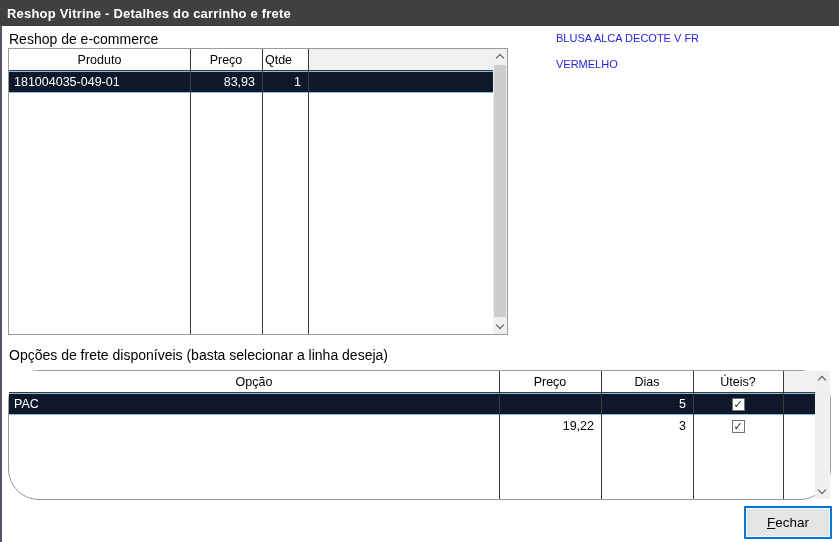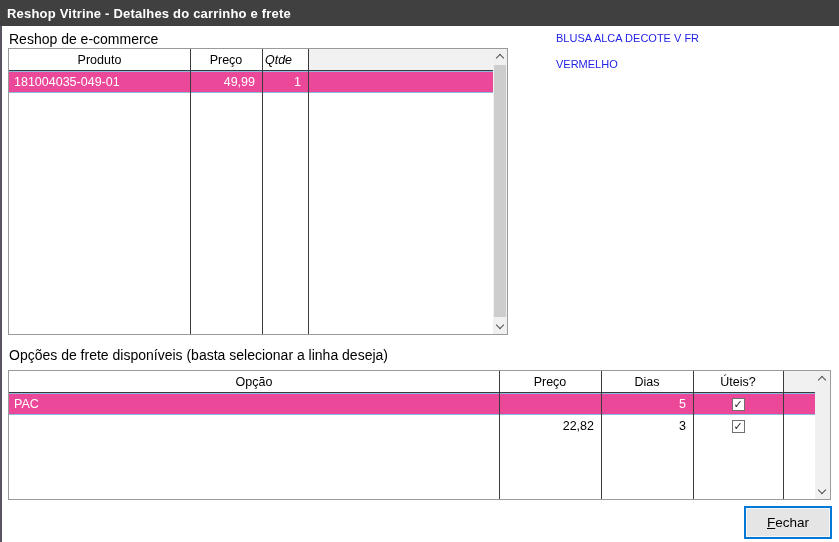--- a/index.html
+++ b/index.html
@@ -42,21 +42,21 @@
   .vline{
     position:absolute;top:0;width:1px;background:#3b3b3b;z-index:3;
   }
   .vline-light{
     position:absolute;top:0;width:1px;background:#dfdfdf;z-index:3;
   }
   .lv-row{
     position:absolute;height:22px;z-index:1;font-size:12.5px;color:#000;
   }
   .lv-row.selected{
-    background:#ec4899;color:#fff;
+    background:#0f172a;color:#fff;
     box-shadow:inset 0 -1px 0 #8bbcdf, inset 0 1px 0 #8bbcdf;
   }
   .cell{
     position:absolute;top:0;height:22px;display:flex;align-items:center;box-sizing:border-box;
     white-space:nowrap;overflow:hidden;
   }
   .cell.left{justify-content:flex-start;padding-left:5px;}
   .cell.right{justify-content:flex-end;padding-right:7px;}
   .cell.center{justify-content:center;}
   
@@ -105,52 +105,52 @@
   <span>Reshop Vitrine - Detalhes do carrinho e frete</span>
 </div>
 <div class="win-border-left"></div>
 
 <span class="section-label label-items">Reshop de e-commerce</span>
 
 <div class="lv" style="left:8px;top:48px;width:500px;height:287px;">
 
   <div class="lv-header-cell" style="left:0;width:181px;">Produto</div>
   <div class="lv-header-cell" style="left:181px;width:72px;">Preço</div>
-  <div class="lv-header-cell" style="left:253px;width:33px;font-style:italic;">Qtde</div>
+  <div class="lv-header-cell" style="left:253px;width:33px;">Qtde</div>
   <div class="lv-header-filler" style="left:299px;width:185px;"></div>
   <div class="lv-header-line" style="top:21px;width:484px;"></div>
 
   <div class="vline" style="left:181px;height:285px;"></div>
   <div class="vline" style="left:253px;height:285px;"></div>
   <div class="vline" style="left:299px;height:285px;"></div>
   <div class="vline-light" style="left:484px;height:285px;"></div>
 
   <div class="lv-row selected" style="left:0;top:22px;width:484px;">
     <div class="cell left" style="left:0;width:181px;">181004035-049-01</div>
-    <div class="cell right" style="left:181px;width:72px;">49,99</div>
+    <div class="cell right" style="left:181px;width:72px;">83,93</div>
     <div class="cell right" style="left:253px;width:46px;">1</div>
   </div>
 
   <div class="sb" style="left:484px;width:14px;height:285px;">
     <div class="sb-btn" style="top:0;">
         <span class="chev up"></span>
       </div>
     <div class="sb-thumb" style="top:16px;height:252px;"></div>
     <div class="sb-btn" style="bottom:0;">
         <span class="chev down"></span>
       </div>
   </div>
 </div>
 
 <div class="detail-line detail-1">BLUSA ALCA DECOTE V FR</div>
 <div class="detail-line detail-2">VERMELHO</div>
 
 <span class="section-label label-shipping">Opções de frete disponíveis (basta selecionar a linha deseja)</span>
 
-<div class="lv" style="left:8px;top:370px;width:823px;height:130px;">
+<div class="lv" style="left:8px;top:370px;width:823px;height:130px;border-radius:31px;">
 
   <div class="lv-header-cell" style="left:0;width:490px;">Opção</div>
   <div class="lv-header-cell" style="left:490px;width:102px;">Preço</div>
   <div class="lv-header-cell" style="left:592px;width:92px;">Dias</div>
   <div class="lv-header-cell" style="left:684px;width:90px;">Úteis?</div>
   <div class="lv-header-filler" style="left:774px;width:32px;"></div>
   <div class="lv-header-line" style="top:21px;width:806px;"></div>
 
   <div class="vline" style="left:490px;height:128px;"></div>
   <div class="vline" style="left:592px;height:128px;"></div>
@@ -163,21 +163,21 @@
     <div class="cell right" style="left:490px;width:102px;margin-top:40px;">10,00</div>
     <div class="cell right" style="left:592px;width:92px;">5</div>
     <div class="cell center" style="left:684px;width:90px;">
       <span class="cb">
           <span>✓</span>
         </span>
     </div>
   </div>
 
   <div class="lv-row" style="left:0;top:44px;width:806px;">
-    <div class="cell right" style="left:490px;width:102px;">22,82</div>
+    <div class="cell right" style="left:490px;width:102px;">19,22</div>
     <div class="cell right" style="left:592px;width:92px;">3</div>
     <div class="cell center" style="left:684px;width:90px;">
       <span class="cb">
           <span>✓</span>
         </span>
     </div>
   </div>
 
   <div class="sb" style="left:806px;width:15px;height:128px;">
     <div class="sb-btn" style="top:0;">

